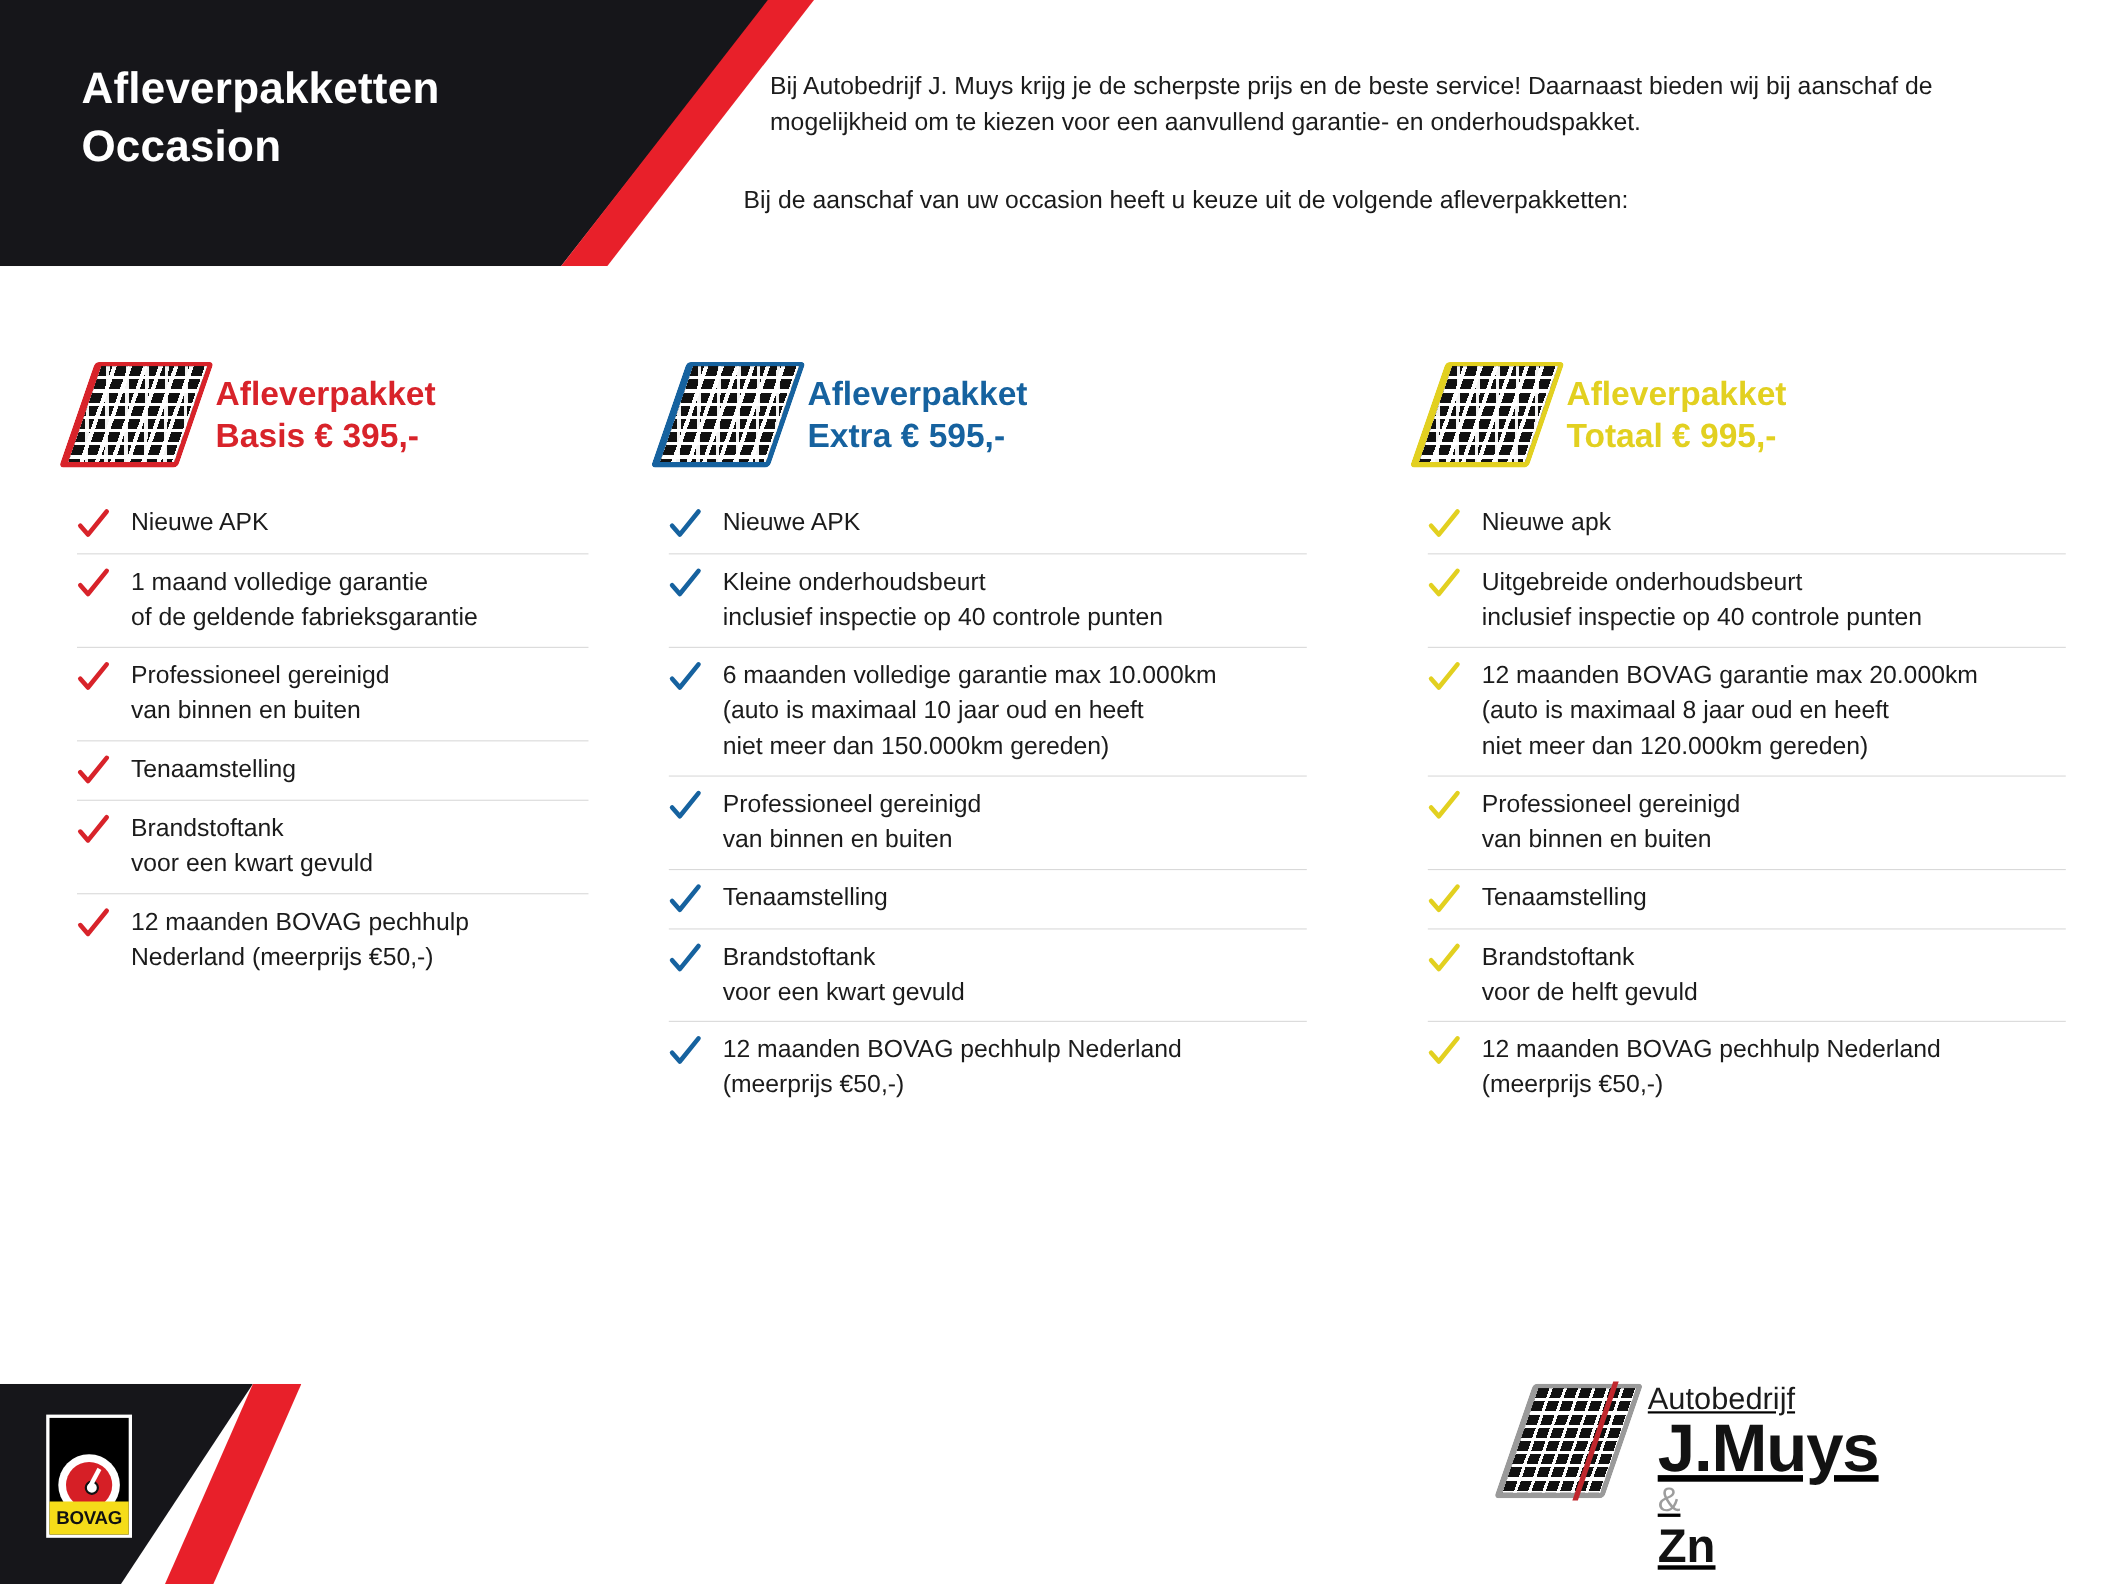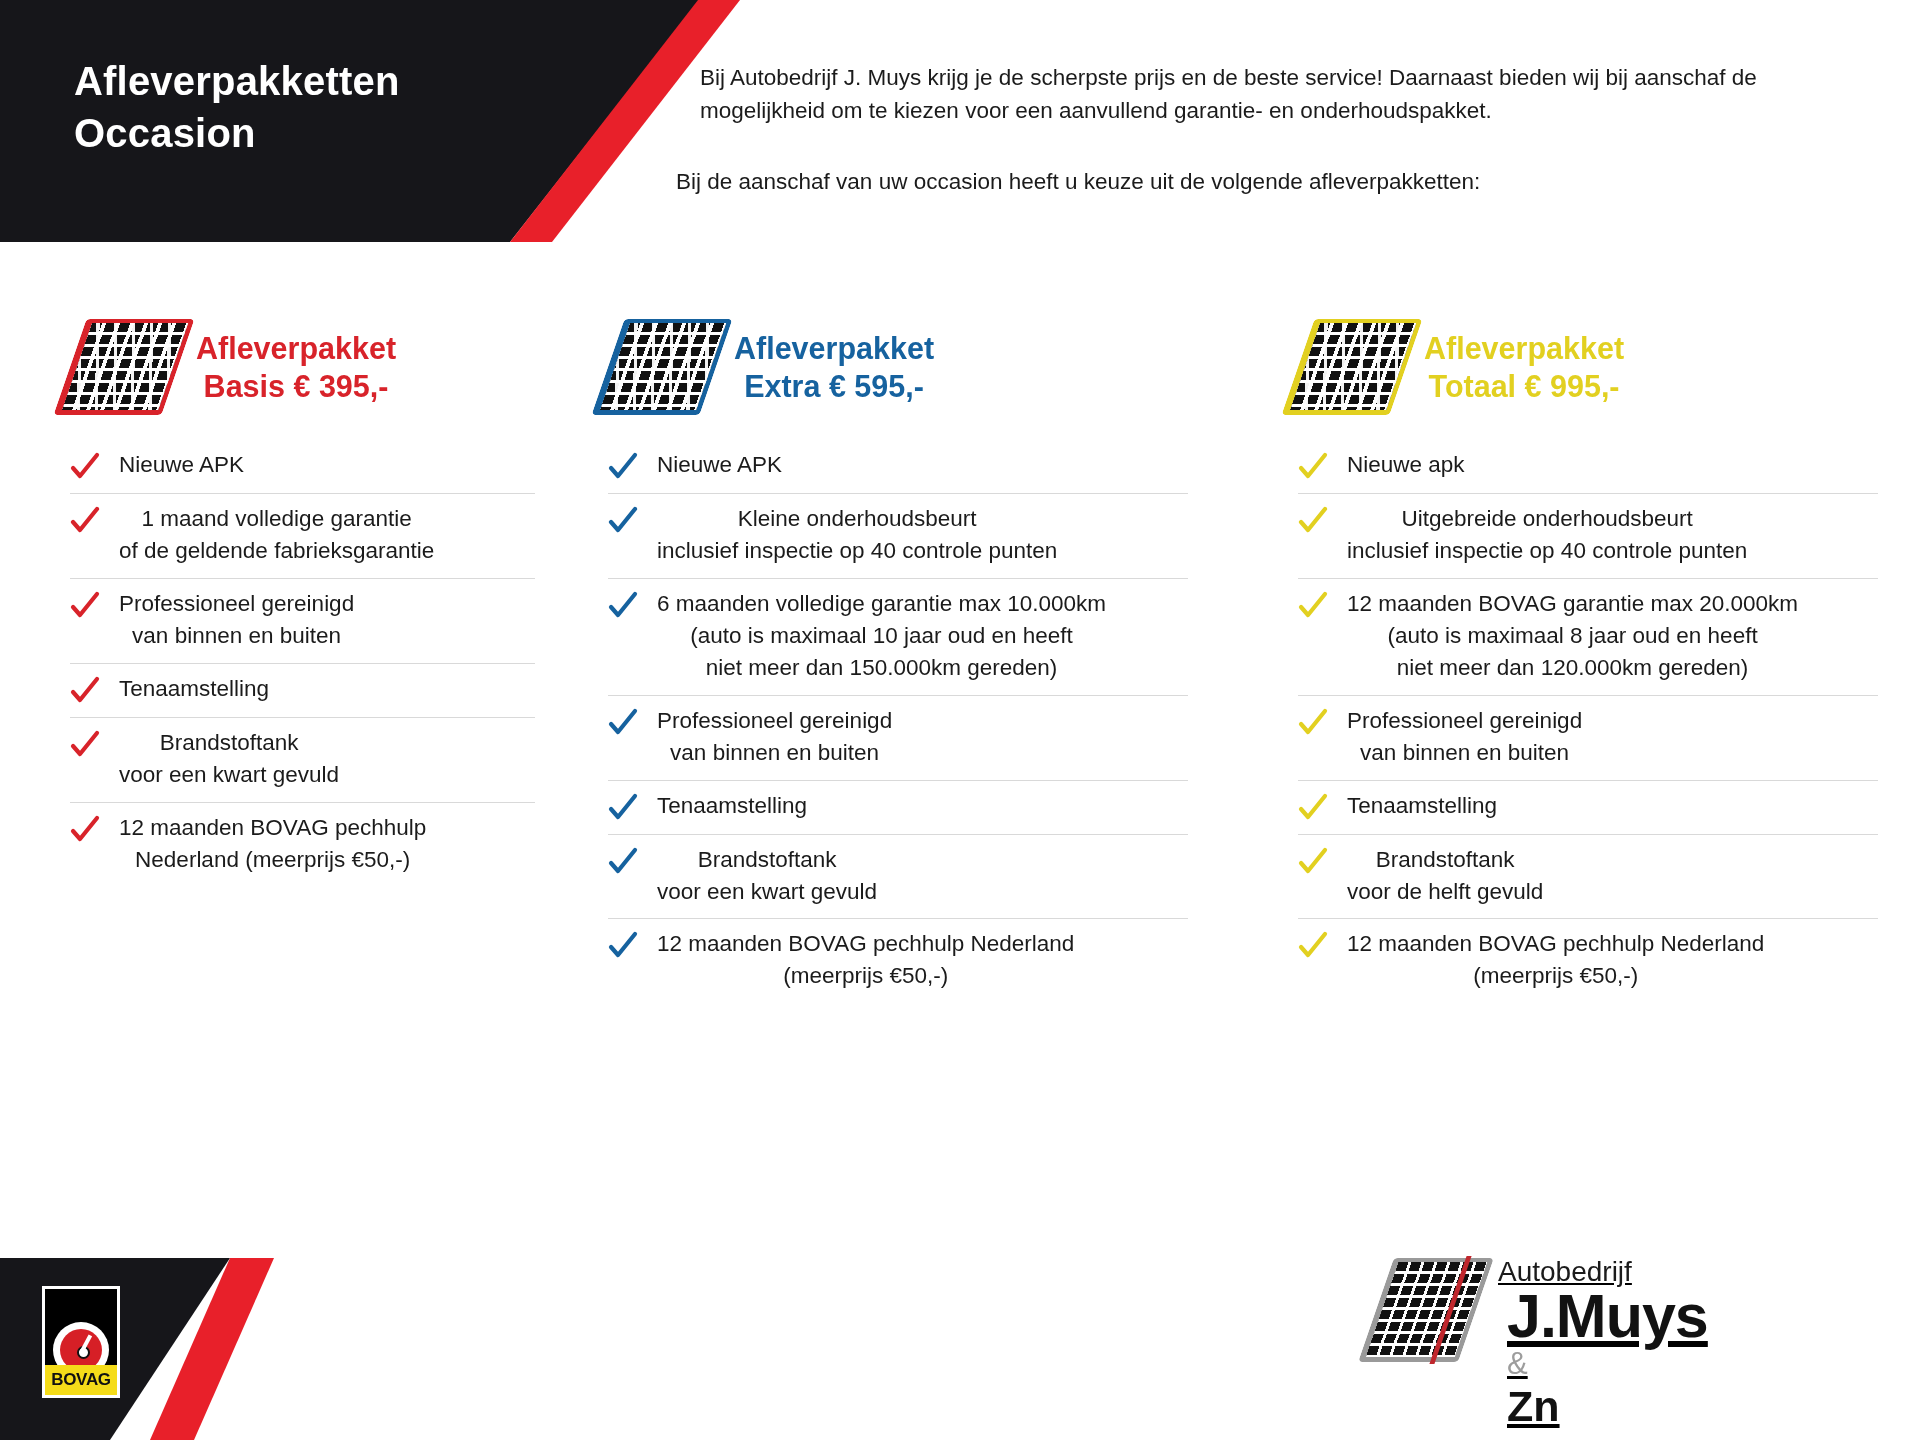--- a/index.html
+++ b/index.html
@@ -32,21 +32,21 @@
   .hdr-para {
     position: absolute;
     color: #1b1b1b;
     font-size: 22.5px; line-height: 1.46;
   }
   .hdr-para.p1 { left: 700px; top: 62px; width: 1180px; }
   .hdr-para.p2 { left: 676px; top: 166px; width: 1200px; }
 
   
   .cols { position: absolute; left: 0; top: 300px; width: 1920px; }
-  .col { position: absolute; top: 6px; text-align: center; }
+  .col { position: absolute; top: 16px; }
   .col-1 { left: 70px; width: 465px; }
   .col-2 { left: 608px; width: 580px; }
   .col-3 { left: 1298px; width: 580px; }
 
   .col-head { display: flex; align-items: center; gap: 18px; height: 122px; }
 
   
   .tire {
     position: relative; width: 108px; height: 96px; flex: 0 0 auto;
   }

